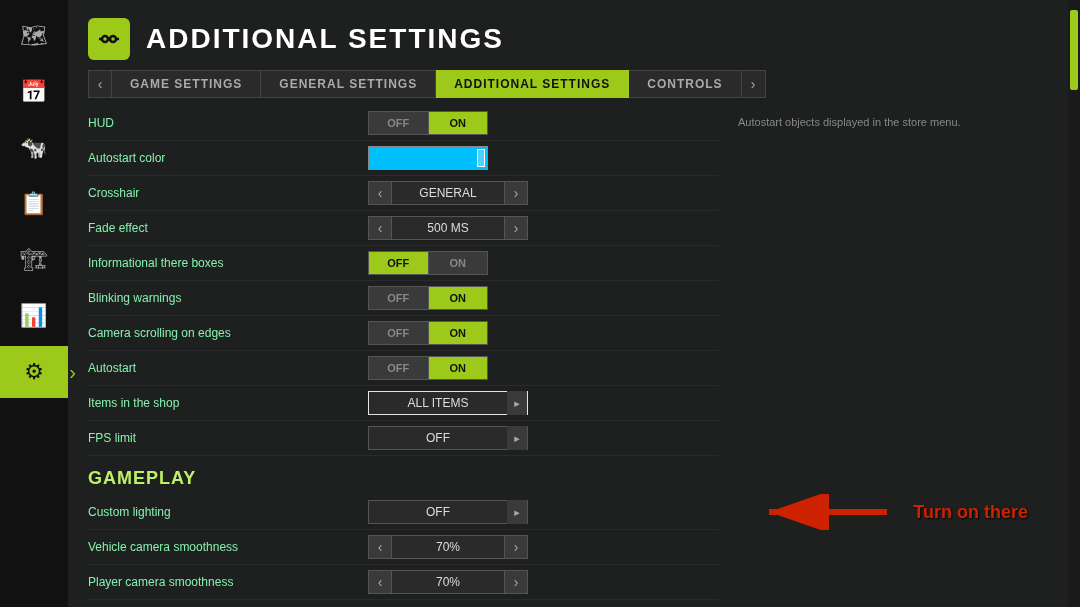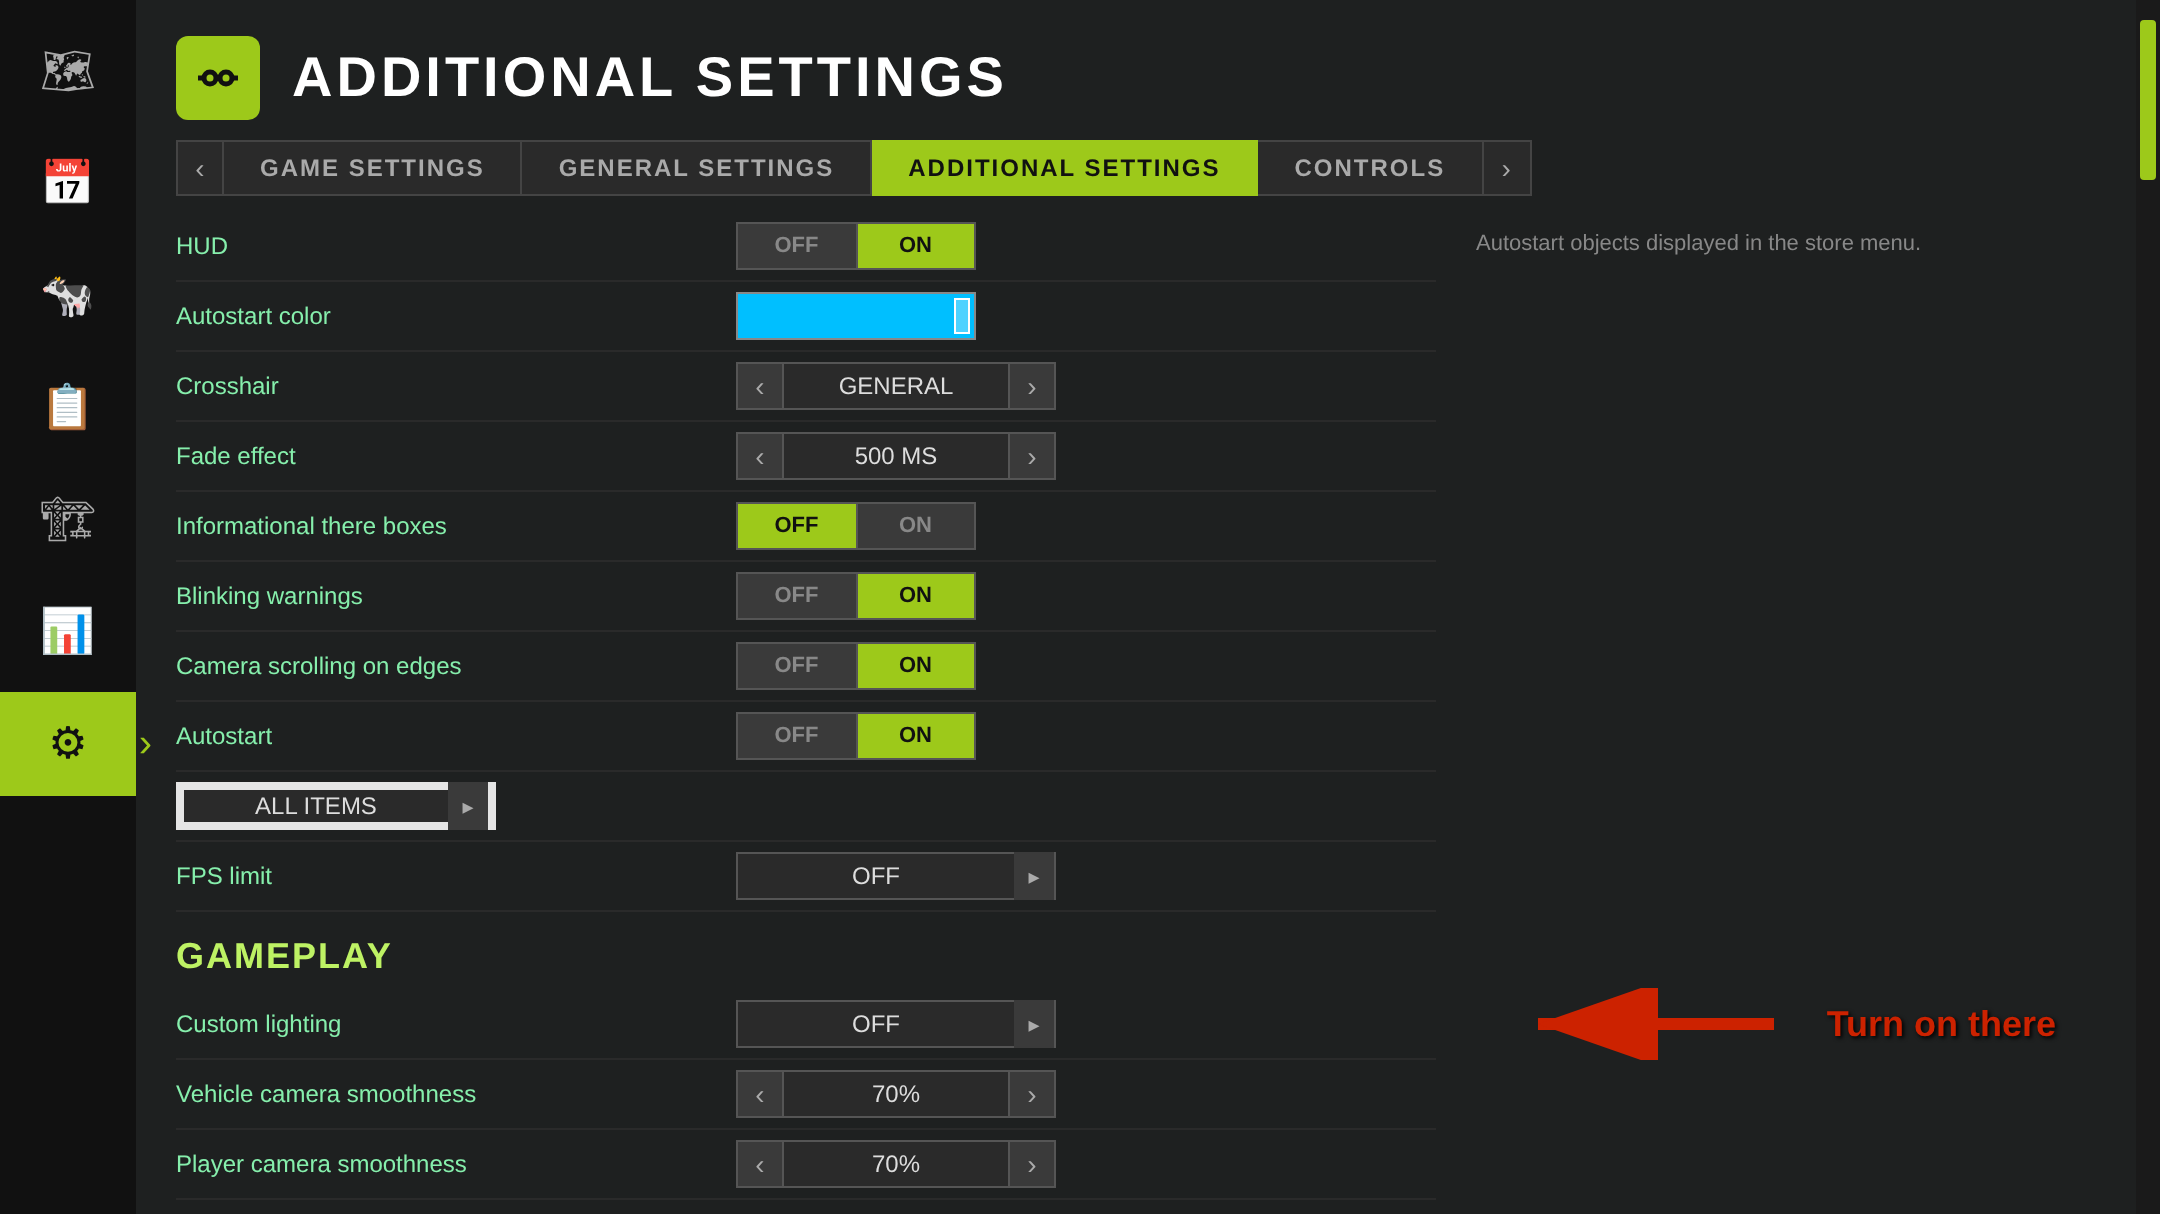--- a/index.html
+++ b/index.html
@@ -279,21 +279,21 @@
       height: 24px;
       background: #3a3a3a;
       display: flex;
       align-items: center;
       justify-content: center;
       font-size: 11px;
       color: #aaa;
       cursor: pointer;
     }
     .dropdown-border {
-      border: 4px solid #e5e5e5;
+      border: 1px solid #e5e5e5;
     }
 
     
     .section-title {
       font-size: 18px;
       font-weight: bold;
       color: #bef264;
       padding: 12px 0 6px 0;
       letter-spacing: 1px;
       text-transform: uppercase;
@@ -472,20 +472,21 @@
         <div class="setting-label">Autostart</div>
         <div class="setting-control">
           <div class="toggle">
             <div class="toggle-off">OFF</div>
             <div class="toggle-on active">ON</div>
           </div>
         </div>
       </div>
 
       <div class="setting-row">
+        <div class="setting-label">Items in the shop</div>
         <div class="setting-control">
           <div class="dropdown dropdown-border">
             <div class="dropdown-value">ALL ITEMS</div>
             <div class="dropdown-arrow">▸</div>
           </div>
         </div>
       </div>
 
       <div class="setting-row">
         <div class="setting-label">FPS limit</div>

